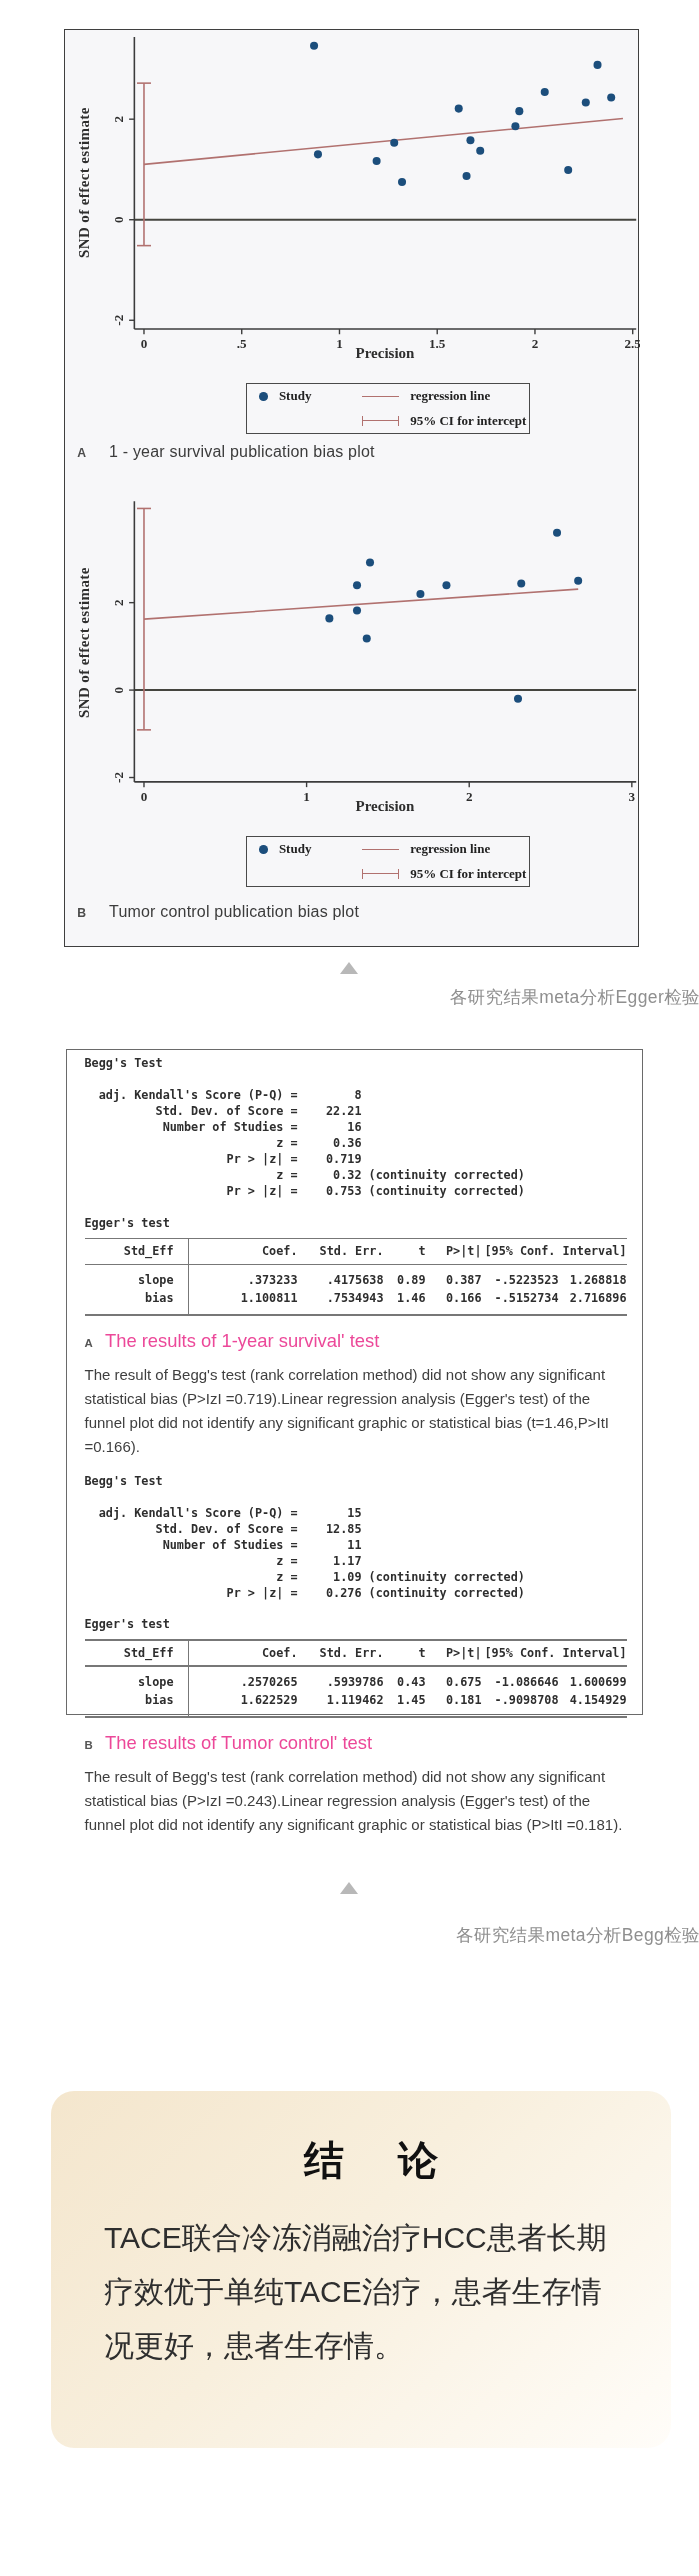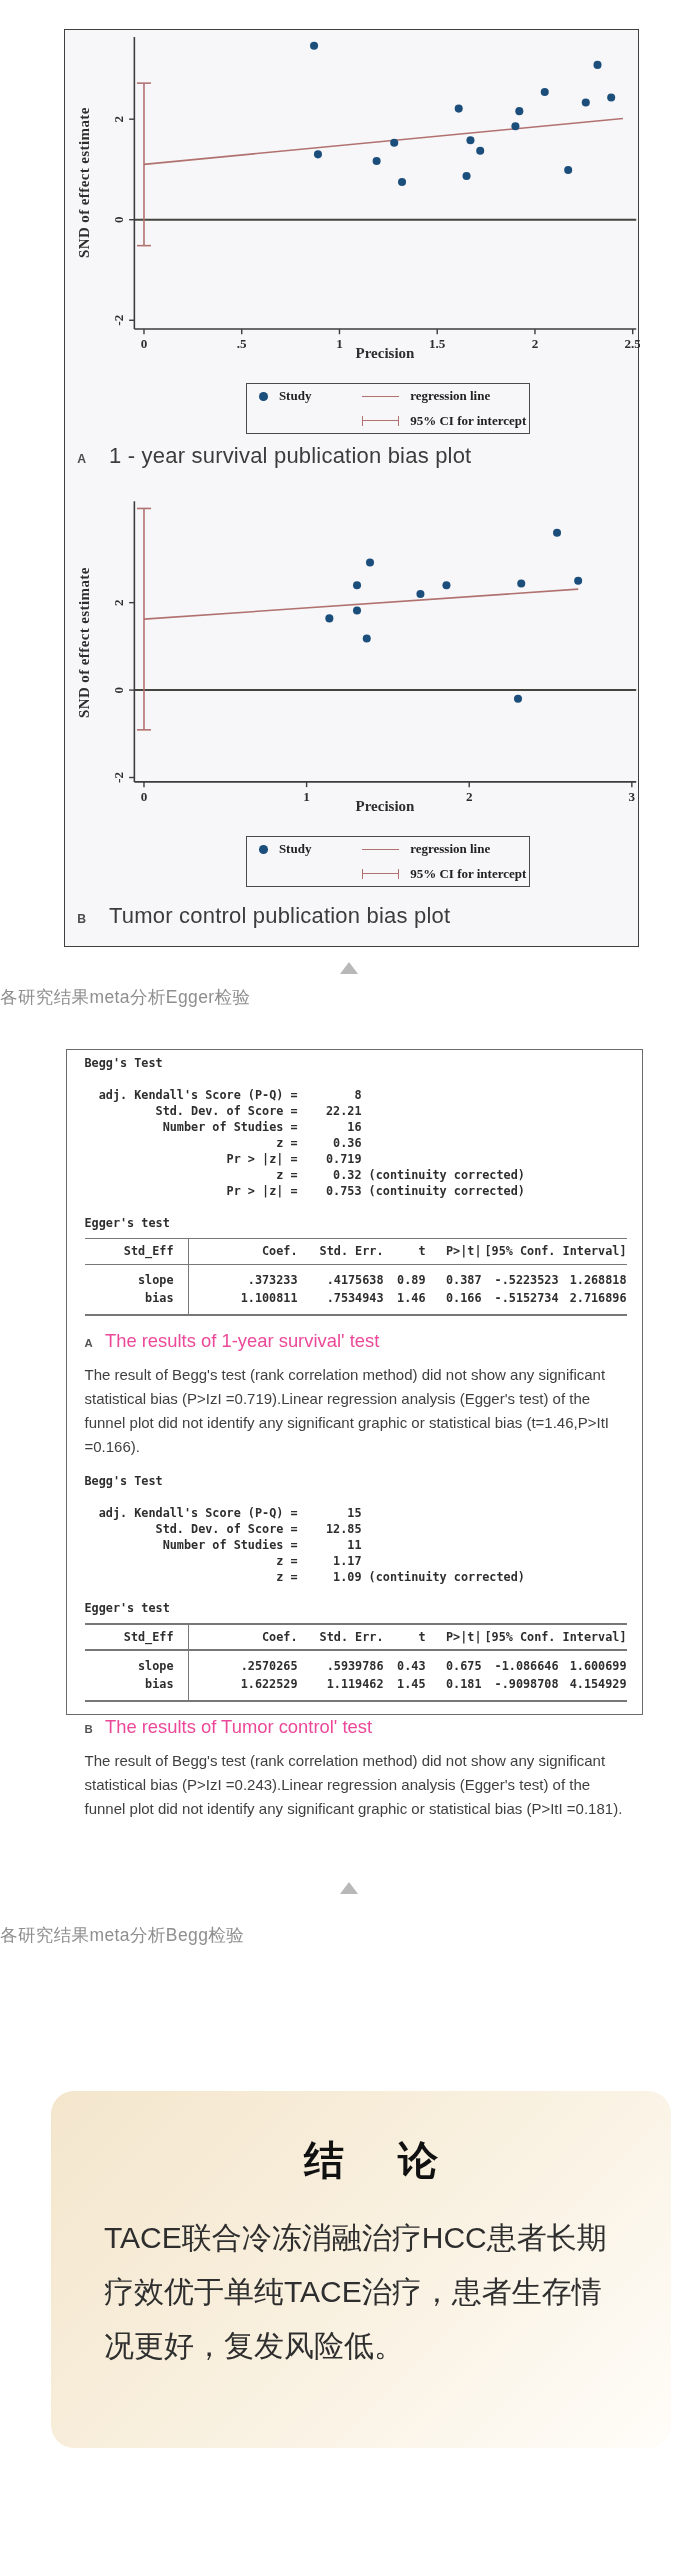--- a/index.html
+++ b/index.html
@@ -22,27 +22,27 @@
               font-family:"Liberation Serif",serif;font-weight:bold;font-size:13px;color:#222;}
   .leg-cell{display:flex;align-items:center;gap:11px;padding-left:12.2px;}
   .leg-dot{width:8.7px;height:8.7px;border-radius:50%;background:#1c4e7c;flex:0 0 auto;}
   .leg-line{width:37px;height:0;border-top:1.7px solid #b1716f;flex:0 0 auto;}
   .leg-whisk{position:relative;width:37px;height:10.5px;flex:0 0 auto;}
   .leg-whisk::before{content:"";position:absolute;left:0;right:0;top:4.4px;border-top:1.7px solid #b1716f;}
   .leg-whisk::after{content:"";position:absolute;left:0;top:0;bottom:0;border-left:1.7px solid #b1716f;}
   .leg-whisk .cap{position:absolute;right:0;top:0;bottom:0;border-left:1.7px solid #b1716f;}
   .plot-title-row{position:absolute;left:12.2px;display:flex;align-items:baseline;gap:23px;}
   .panel-letter{font-size:12.2px;font-weight:bold;color:#4c4c4c;}
-  .plot-title{font-size:22px;color:#3c3c3c;font-weight:500;letter-spacing:0.2px;}
+  .plot-title{font-size:16px;color:#3c3c3c;font-weight:500;letter-spacing:0.2px;}
 
   
   .tri{position:absolute;left:340px;width:0;height:0;
        border-left:9.6px solid transparent;border-right:9.6px solid transparent;
        border-bottom:12.2px solid #b8b8b8;cursor:pointer;}
-  .caption{position:absolute;left:0;width:700px;text-align:left;
+  .caption{position:absolute;left:0;width:700px;text-align:right;
            font-size:17.5px;color:#8f8f8f;letter-spacing:0.4px;}
 
   
   .stats-box{position:absolute;left:66px;top:1049px;width:577px;height:666px;
              background:#fff;border:0.9px solid #6a6a6a;box-sizing:border-box;
              padding:5.2px 17.5px 8.7px 17.5px;}
   .mono{font-family:"DejaVu Sans Mono",monospace;font-weight:bold;font-size:11.8px;
         line-height:16px;color:#2e2e2e;white-space:pre;}
   .mono-title{margin-bottom:15.7px;}
   .sec-gap{height:14px;}
@@ -264,20 +264,21 @@
     <div class="para">The result of Begg's test (rank correlation method)  did not show any significant statistical bias (P&gt;IzI =0.719).Linear regression analysis (Egger's test) of the funnel plot did not identify any significant graphic or statistical bias (t=1.46,P&gt;ItI =0.166).</div>
 
     <div class="sec-gap"></div>
 
     <div class="mono mono-title">Begg's Test</div>
     <div class="mono">  adj. Kendall's Score (P-Q) =       15</div>
     <div class="mono">          Std. Dev. of Score =    12.85</div>
     <div class="mono">           Number of Studies =       11</div>
     <div class="mono">                           z =     1.17</div>
     <div class="mono">                           z =     1.09 (continuity corrected)</div>
+    <div class="mono">                    Pr &gt; |z| =    0.276 (continuity corrected)</div>
 
     <div class="mono egger-label">Egger's test</div>
     <div class="stata-table">
       <div class="rule"></div>
       <div class="t-row t-head">
         <span class="c0">Std_Eff</span>
         <span>Coef.</span>
         <span>Std. Err.</span>
         <span>t</span>
         <span>P&gt;|t|</span>
@@ -316,18 +317,18 @@
   </div>
 
   <div class="tri" style="top:1882px;"></div>
   <div class="caption" style="top:1923px;">各研究结果meta分析Begg检验</div>
 
   <div class="conclusion">
     <div class="c-title">结 论</div>
     <div class="c-body">
       <div>TACE联合冷冻消融治疗HCC患者长期</div>
       <div>疗效优于单纯TACE治疗，患者生存情</div>
-      <div>况更好，复发风险低。</div>
+      <div>况更好，患者生存情。</div>
     </div>
   </div>
 
 </div>
 
 
 </body></html>

